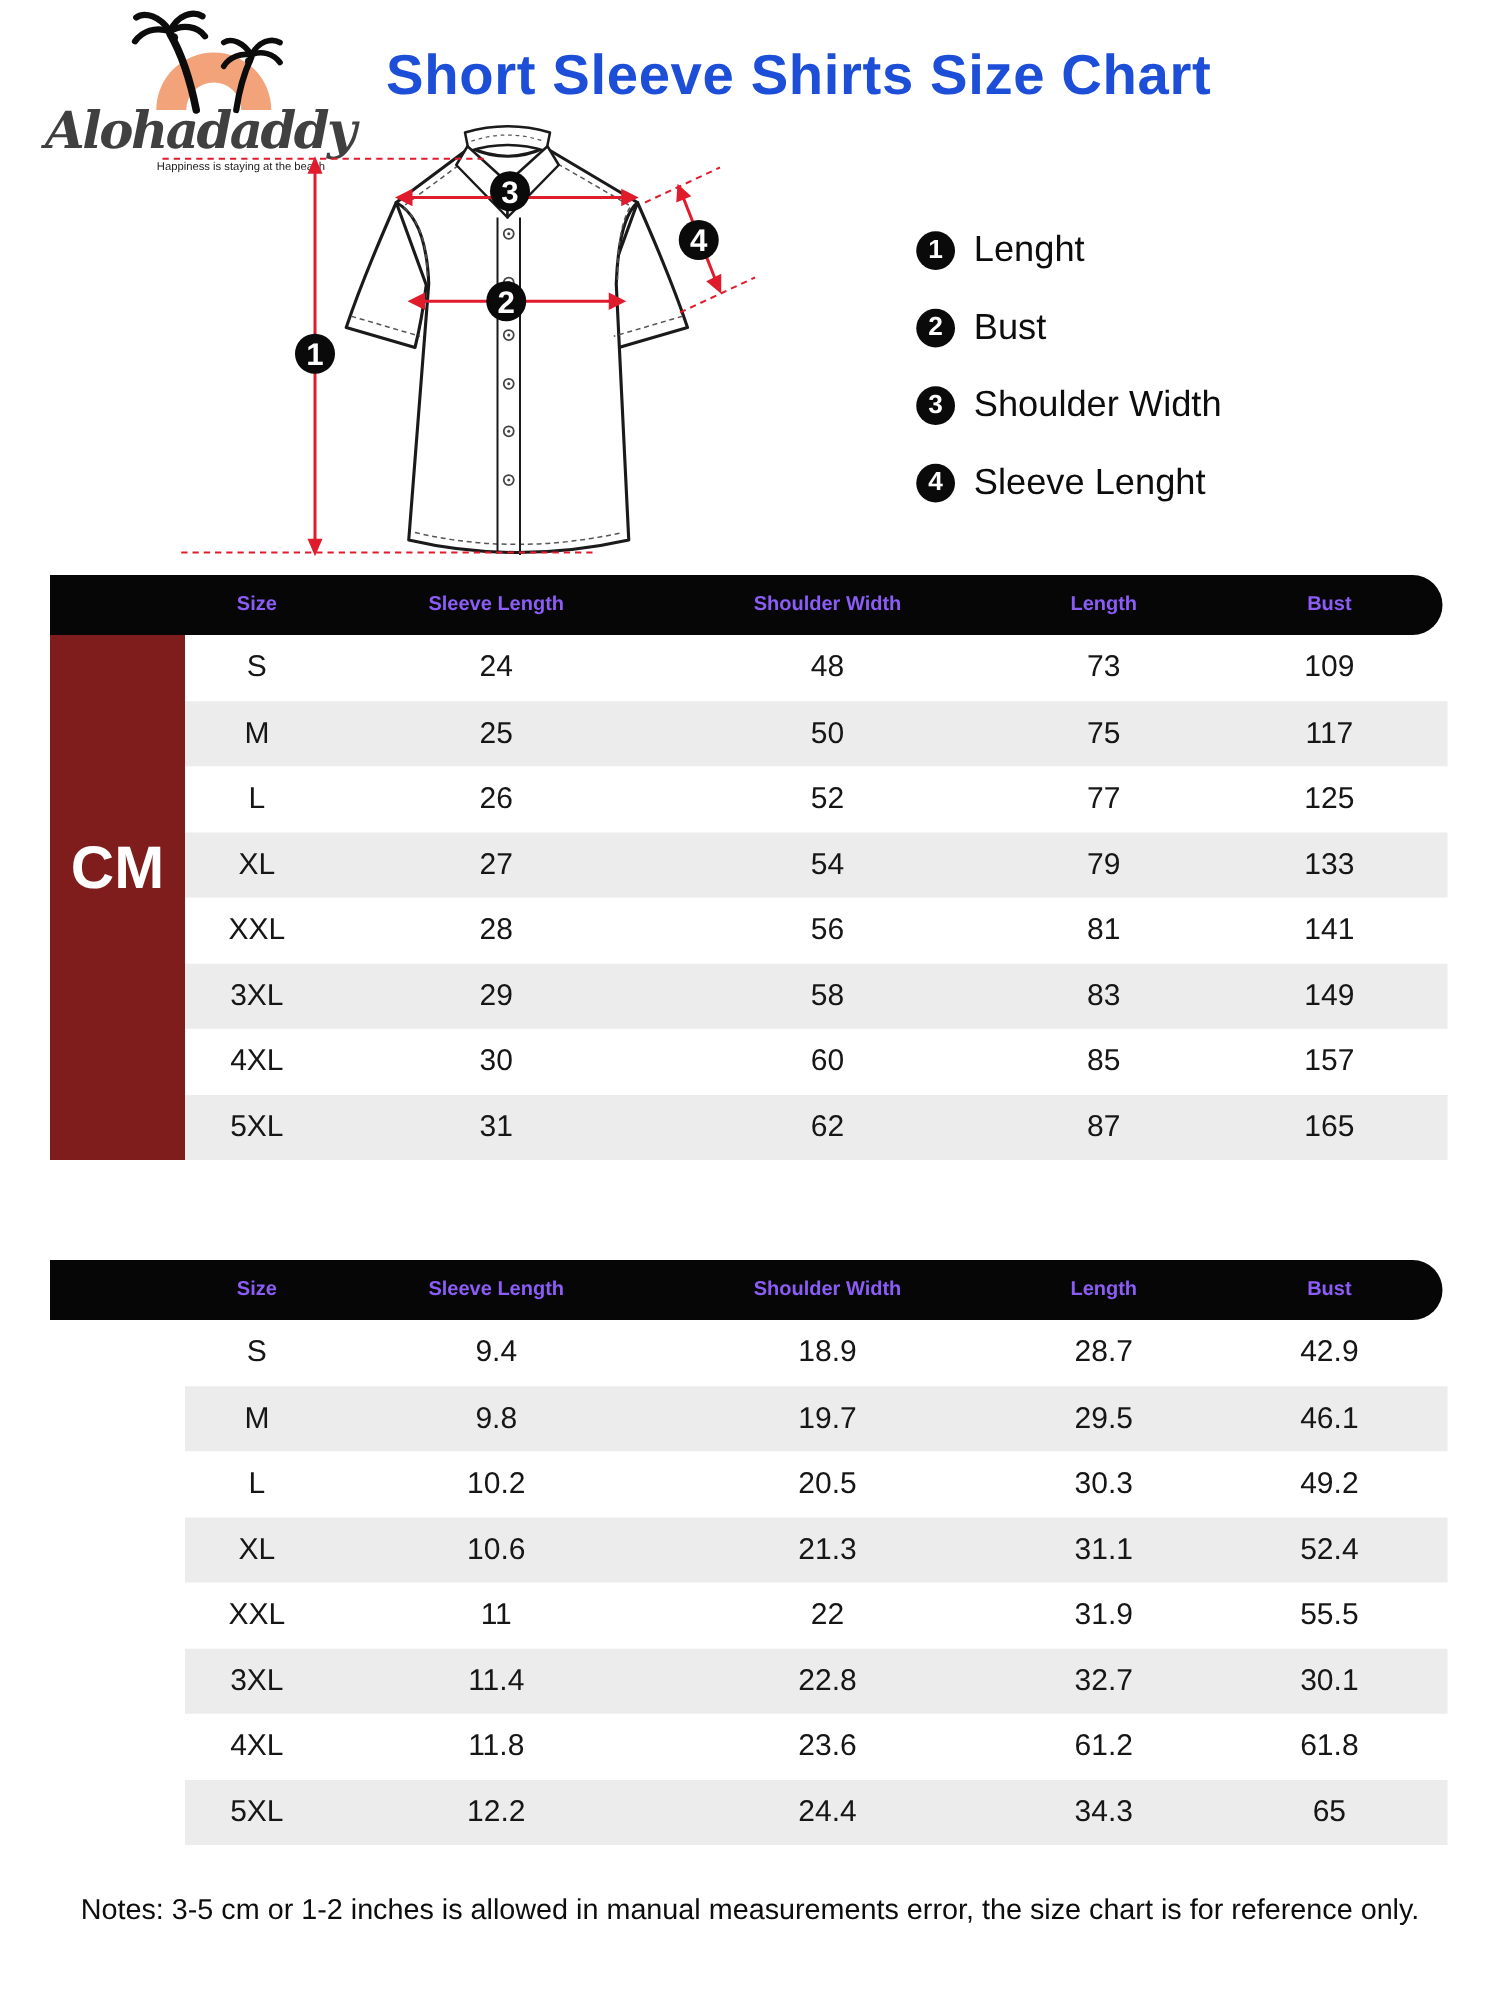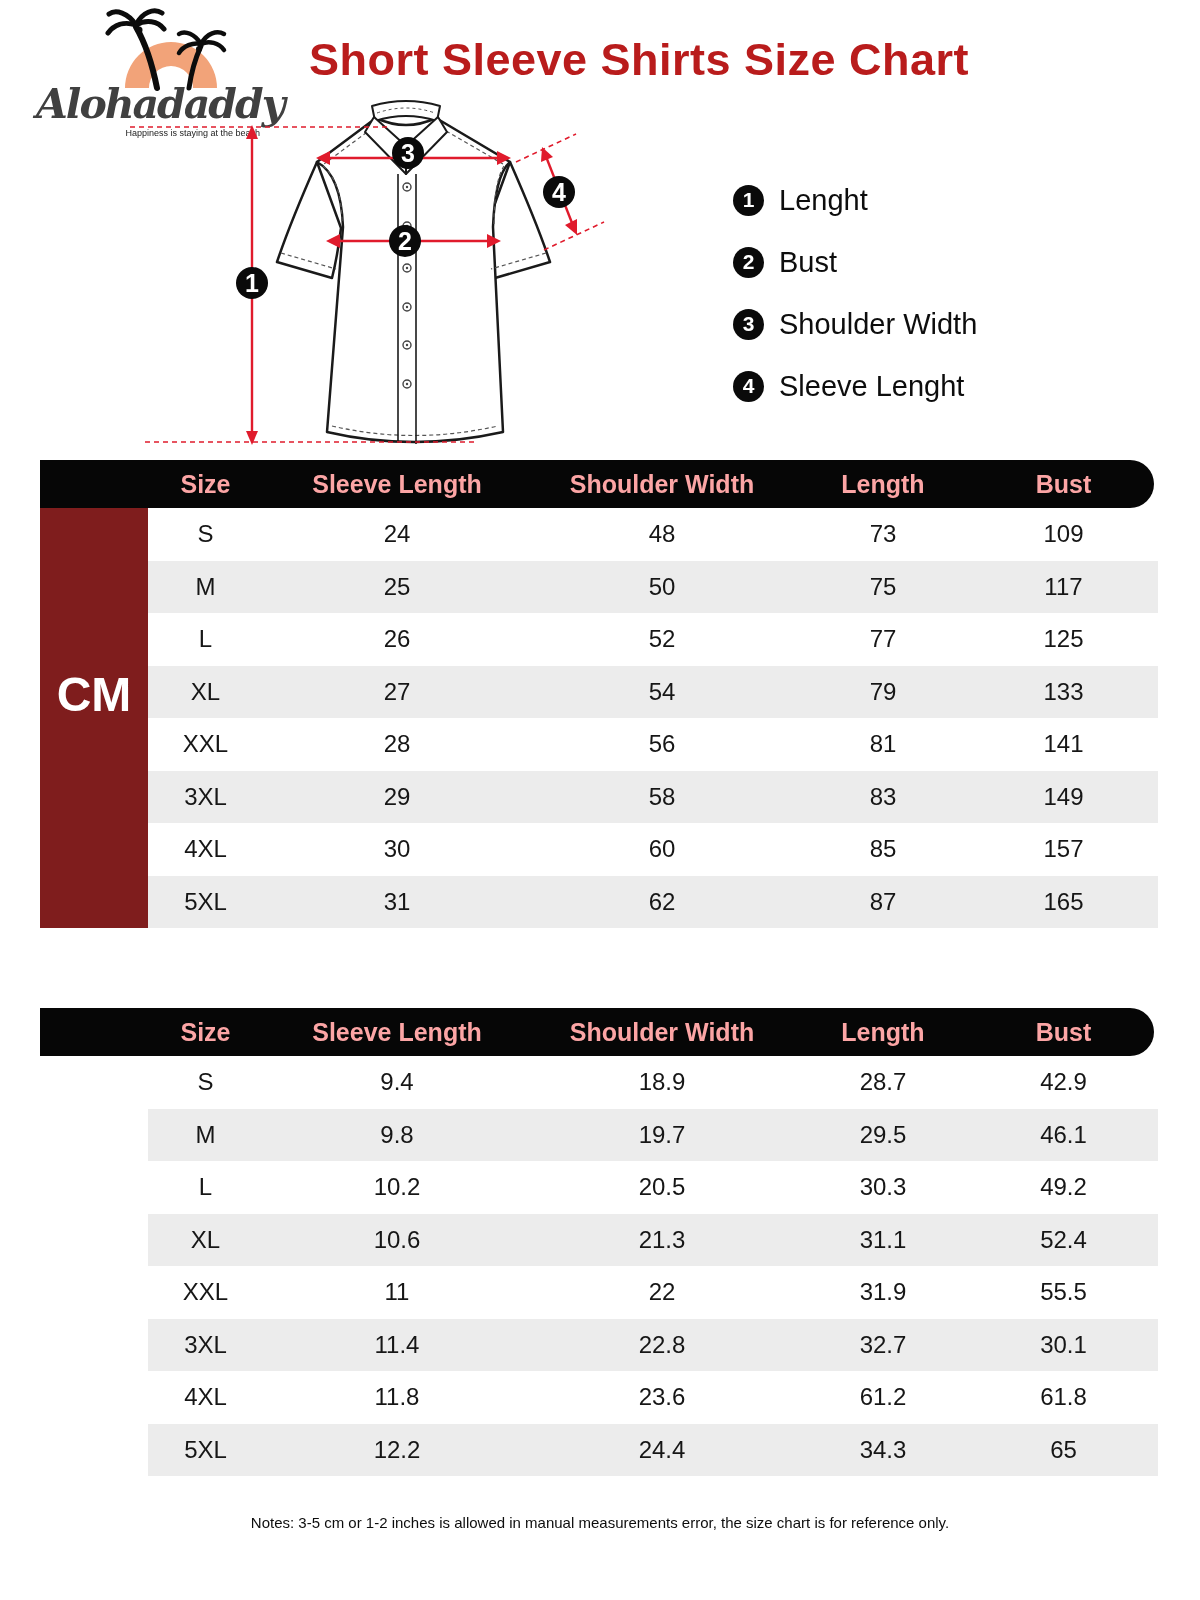--- a/index.html
+++ b/index.html
@@ -19,21 +19,21 @@
     font-family:"DejaVu Serif", serif;
     font-style:italic; font-weight:700;
     font-size:41px; line-height:1; letter-spacing:-2px;
     margin-top:-14px; color:#404040; white-space:nowrap;
   }
   .brand-tagline { font-size:9px; color:#222; text-align:right; padding-right:16px; margin-top:3px; }
 
   
   .page-title {
     position:absolute; left:288px; top:34px; width:702px;
-    text-align:center; font-size:45px; font-weight:700; color:#b91c1c;
+    text-align:center; font-size:45px; font-weight:700; color:#1d4ed8;
     letter-spacing:0.5px;
   }
 
   
   .shirt-wrap { position:absolute; left:80px; top:92px; }
   .legend { position:absolute; left:733px; top:184px; display:flex; flex-direction:column; gap:30px; }
   .legend-item { display:flex; align-items:center; gap:15px; font-size:29px; color:#0d0d0d; height:32px; }
   .legend-num {
     width:31px; height:31px; border-radius:50%;
     background:#0a0a0a; color:#fff; font-weight:700; font-size:21px;
@@ -50,30 +50,30 @@
     display:flex; align-items:center; justify-content:center;
   }
   #cm-table .unit-band   { font-size:48px; }
   #inch-table .unit-band { font-size:37px; letter-spacing:0; }
   .table-header {
     position:relative; height:48px; width:1114px;
     background:#060606; border-radius:0 26px 26px 0;
     display:grid; grid-template-columns:108px 115px 268px 262px 180px 181px;
   }
   .hcell {
-    color:#fca5a5; font-weight:700; font-size:25px;
+    color:#8b5cf6; font-weight:700; font-size:16px;
     display:flex; align-items:center; justify-content:center;
   }
   .table-body { margin-left:108px; }
   .table-row { height:52.5px; display:grid; grid-template-columns:115px 268px 262px 180px 181px; }
   .table-row:nth-child(even) { background:#ececec; }
   .cell { display:flex; align-items:center; justify-content:center; font-size:24px; color:#161616; }
 
   
-  .notes { position:absolute; left:0; top:1514px; width:1200px; text-align:center; font-size:15px; color:#0d0d0d; }
+  .notes { position:absolute; left:0; top:1514px; width:1200px; text-align:center; font-size:23px; color:#0d0d0d; }
 </style>
 </head>
 <body>
 
 <div class="logo">
   <svg class="mark" width="132" height="92" viewBox="0 0 130 92">
     <path d="M20,82 A46,46 0 0 1 112,82 L88,82 A22,22 0 0 0 44,82 Z" fill="#f2a379"></path>
     <g stroke="#0c0c0c" fill="none" stroke-linecap="round">
       <path d="M52,82 C48,62 42,40 31,21" stroke-width="6"></path>
       <path d="M31,19 C23,7 11,3 4,8" stroke-width="5"></path>

